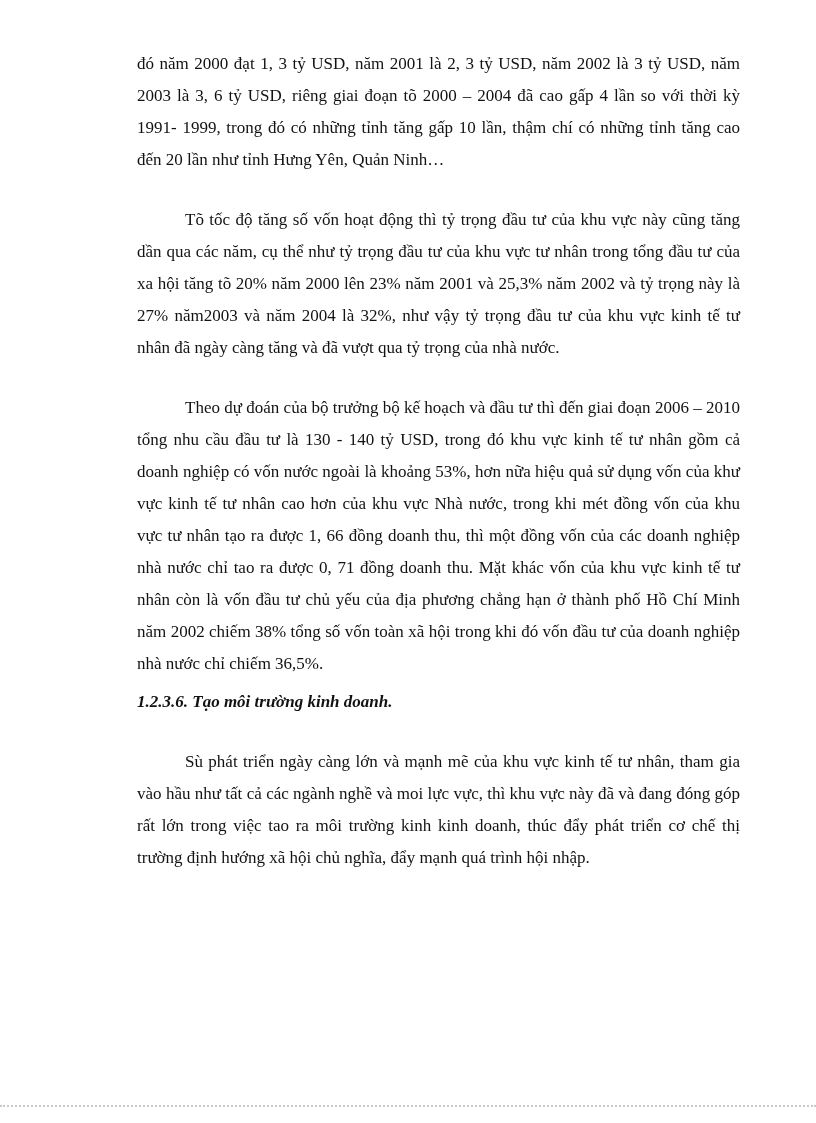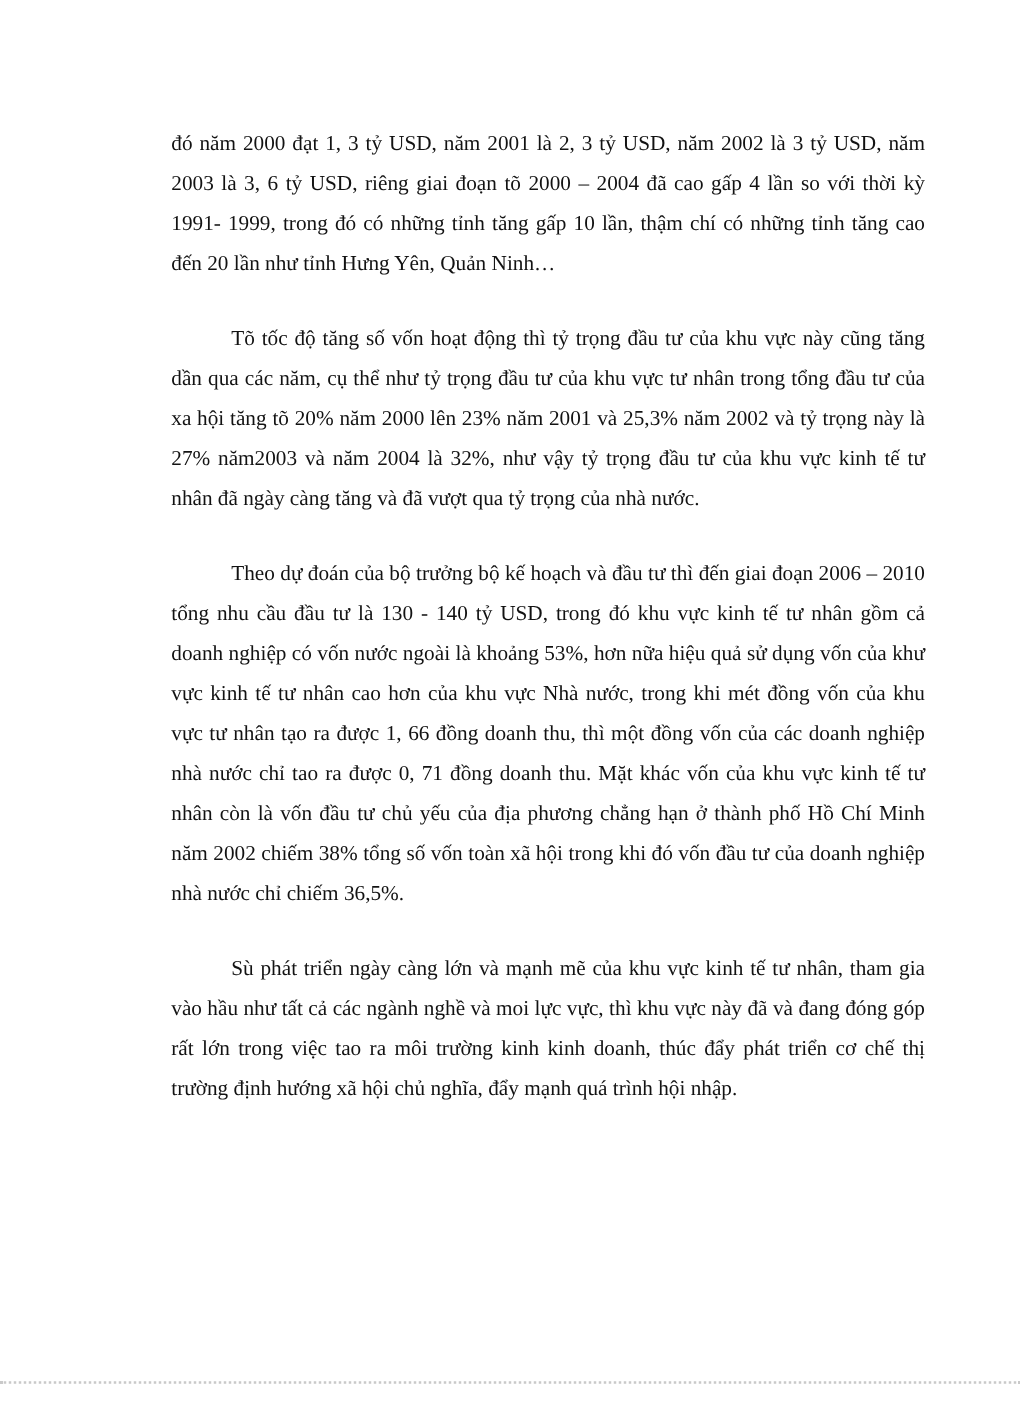--- a/index.html
+++ b/index.html
@@ -6,21 +6,21 @@
     margin: 0;
     padding: 0;
     background: #ffffff;
   }
   .page {
     position: relative;
     width: 816px;
     height: 1123px;
     box-sizing: border-box;
     background: #ffffff;
-    padding: 99px 76px 0 137px;
+    padding: 48px 76px 0 137px;
     font-family: "Liberation Serif", "DejaVu Serif", serif;
     font-size: 17px;
     line-height: 32px;
     color: #121212;
     overflow: hidden;
   }
   .para {
     margin: 0;
     text-align: justify;
   }
@@ -49,18 +49,19 @@
 <body>
 
 <div class="page">
 
   <p class="para">đó năm 2000 đạt 1, 3 tỷ USD, năm 2001 là 2, 3 tỷ USD, năm 2002 là 3 tỷ USD, năm 2003 là 3, 6 tỷ USD, riêng giai đoạn tõ 2000 – 2004 đã cao gấp 4 lần so với thời kỳ 1991- 1999, trong đó có những tỉnh tăng gấp 10 lần, thậm chí có những tỉnh tăng cao đến 20 lần như tỉnh Hưng Yên, Quản Ninh…</p>
 
   <p class="para indent">Tõ tốc độ tăng số vốn hoạt động thì tỷ trọng đầu tư của khu vực này cũng tăng dần qua các năm, cụ thể như tỷ trọng đầu tư của khu vực tư nhân trong tổng đầu tư của xa hội tăng tõ 20% năm 2000 lên 23% năm 2001 và 25,3% năm 2002 và tỷ trọng này là 27% năm2003 và năm 2004 là 32%, như vậy tỷ trọng đầu tư của khu vực kinh tế tư nhân đã ngày càng tăng và đã vượt qua tỷ trọng của nhà nước.</p>
 
   <p class="para indent">Theo dự đoán của bộ trưởng bộ kế hoạch và đầu tư thì đến giai đoạn 2006 – 2010 tổng nhu cầu đầu tư là 130 - 140 tỷ USD, trong đó khu vực kinh tế tư nhân gồm cả doanh nghiệp có vốn nước ngoài là khoảng 53%, hơn nữa hiệu quả sử dụng vốn của khư vực kinh tế tư nhân cao hơn của khu vực Nhà nước, trong khi mét đồng vốn của khu vực tư nhân tạo ra được 1, 66 đồng doanh thu, thì một đồng vốn của các doanh nghiệp nhà nước chỉ tao ra được 0, 71 đồng doanh thu. Mặt khác vốn của khu vực kinh tế tư nhân còn là vốn đầu tư chủ yếu của địa phương chẳng hạn ở thành phố Hồ Chí Minh năm 2002 chiếm 38% tổng số vốn toàn xã hội trong khi đó vốn đầu tư của doanh nghiệp nhà nước chỉ chiếm 36,5%.</p>
 
+  <h3 class="heading">1.2.3.6. Tạo môi trường kinh doanh.</h3>
 
   <p class="para indent">Sù phát triển ngày càng lớn và mạnh mẽ của khu vực kinh tế tư nhân, tham gia vào hầu như tất cả các ngành nghề và moi lực vực, thì khu vực này đã và đang đóng góp rất lớn trong việc tao ra môi trường kinh kinh doanh, thúc đẩy phát triển cơ chế thị trường định hướng xã hội chủ nghĩa, đẩy mạnh quá trình hội nhập.</p>
 
   <div class="bottom-rule"></div>
 
 </div>
 
 </body></html>

